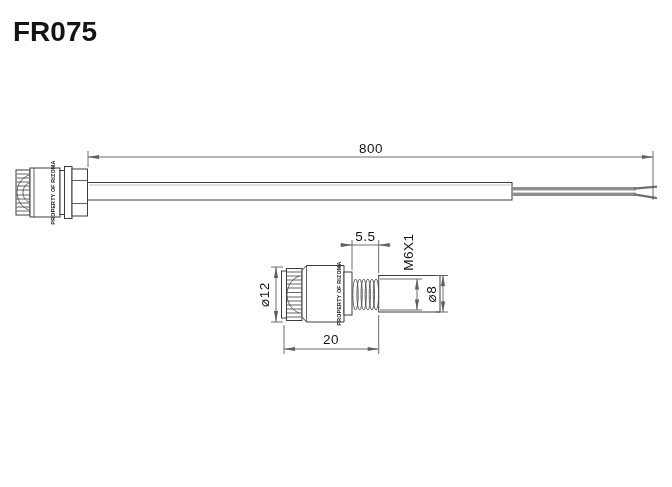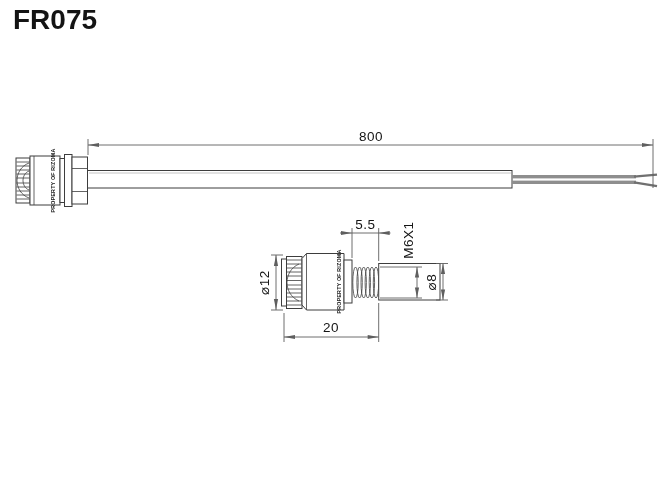--- a/index.html
+++ b/index.html
@@ -4,21 +4,21 @@
 <style>
   :root{
     --bg:#ffffff;
     --line:#3d3d3d;
     --dim:#5f5f5f;
     --cable:#8e8e8e;
     --txt:#141414;
   }
   html,body{margin:0;padding:0;background:var(--bg);}
   .stage{position:relative;width:672px;height:443px;background:var(--bg);overflow:hidden;
-         font-family:"Liberation Sans","DejaVu Sans",sans-serif;}
+         font-family:"Liberation Sans","DejaVu Sans",sans-serif;margin-top:12px;}
   svg{display:block}
   .outline{fill:#ffffff;stroke:var(--line);stroke-width:1;}
   .thin{fill:none;stroke:var(--line);stroke-width:0.8;}
   .dimline{fill:none;stroke:var(--dim);stroke-width:0.9;}
   .arrow{fill:var(--dim);stroke:none;}
   .dimtext{fill:var(--txt);font-size:13.5px;letter-spacing:0.5px;}
   .engrave{fill:#222;font-size:5.3px;font-weight:bold;letter-spacing:0.2px;}
   .title{fill:var(--txt);font-size:28px;font-weight:bold;letter-spacing:0px;}
 </style>
 </head>

